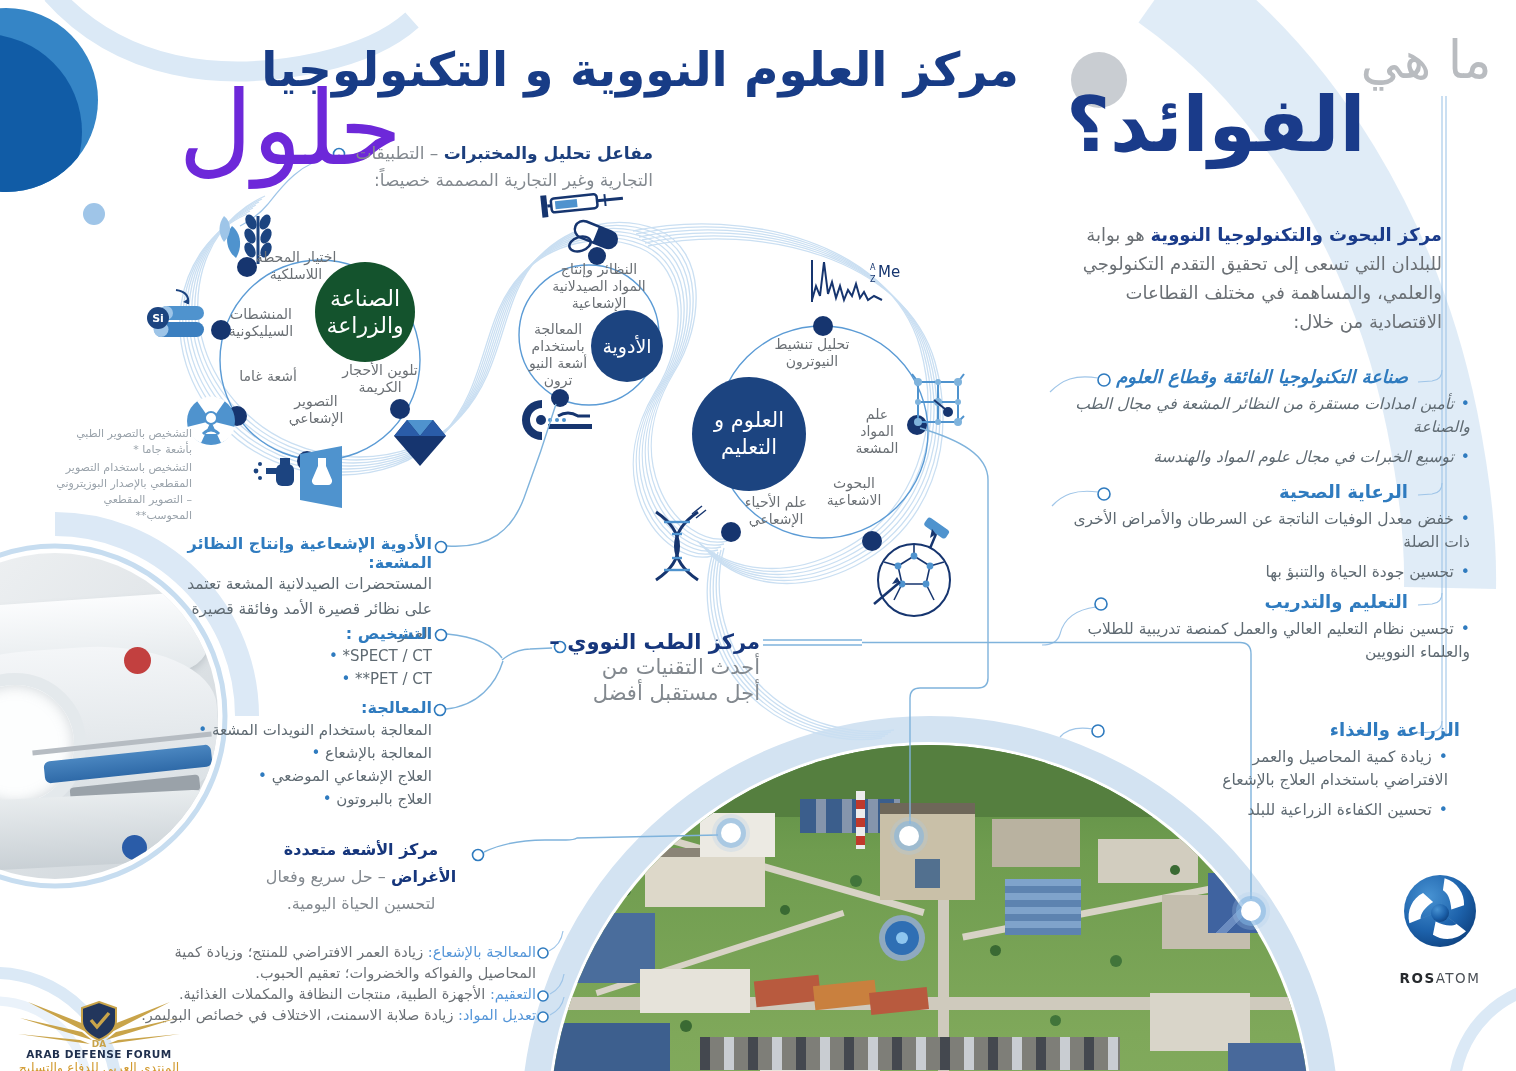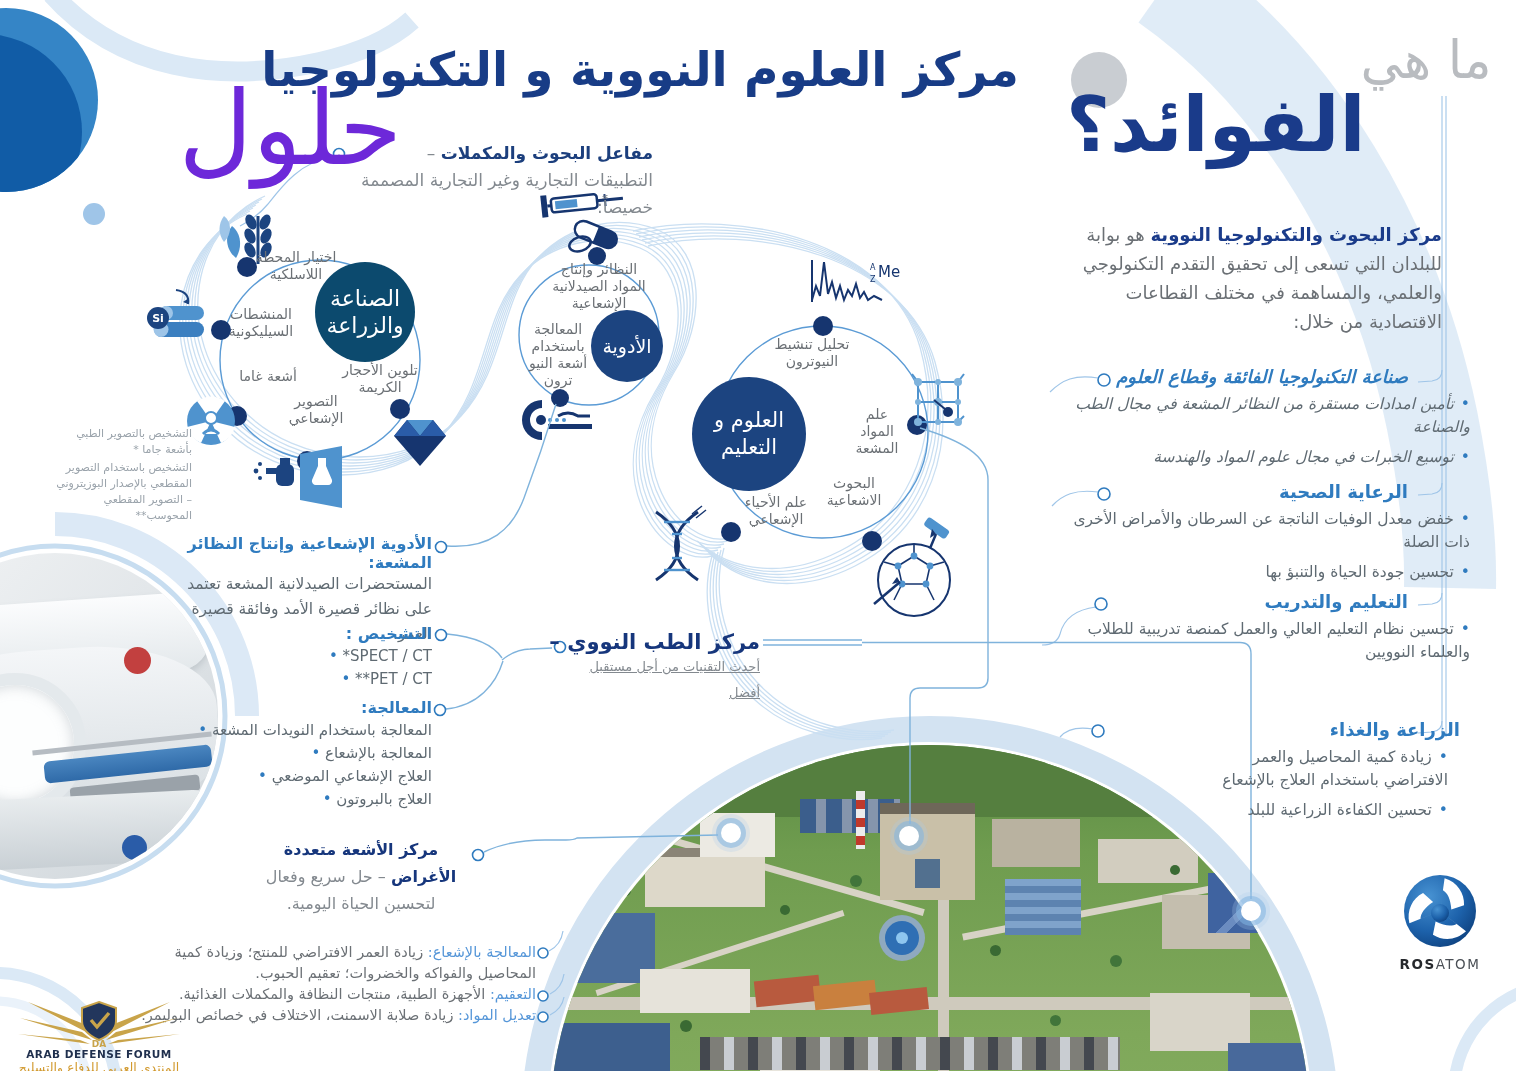--- a/index.html
+++ b/index.html
@@ -22,49 +22,49 @@
   .benefit{right:46px;width:424px;}
   .benefit h3{margin:0 0 6px 0;font-size:18px;font-weight:600;color:#2f7bbf;text-align:right;
               padding-right:0;}
   .benefit ul{list-style:none;margin:0;padding:0;}
   .benefit li{font-size:15.5px;line-height:23px;color:#5f6a72;text-align:right;margin-bottom:7px;}
   .benefit li::before{content:"•";color:#2f7bbf;margin-left:7px;}
   .benefit .head-row{text-align:right;}
   
   .disc{border-radius:50%;color:#fff;display:flex;align-items:center;justify-content:center;
         text-align:center;font-weight:500;}
-  .disc1{left:315px;top:262px;width:100px;height:100px;background:#0c4a6e;font-size:22px;line-height:27px;}
+  .disc1{left:315px;top:262px;width:100px;height:100px;background:#14532d;font-size:22px;line-height:27px;}
   .disc2{left:591px;top:310px;width:72px;height:72px;background:#1c4480;font-size:19px;}
   .disc3{left:692px;top:377px;width:114px;height:114px;background:#1c4480;font-size:21px;line-height:27px;}
   .orbit-label{font-size:14px;line-height:17px;color:#6b7075;text-align:center;}
   
   .lc-head{font-size:16px;color:#2f7bbf;font-weight:600;text-align:right;}
   .lc-body{font-size:15.5px;line-height:25px;color:#5f6a72;text-align:right;}
   .lc-list{list-style:none;margin:2px 0 0 0;padding:0;font-size:15px;line-height:23px;color:#5f6a72;text-align:right;}
   .lc-list li::after{content:" •";color:#2f7bbf;}
   .nm-title{font-size:21px;font-weight:bold;color:#16367c;text-align:right;}
-  .nm-sub{font-size:13px;line-height:26px;color:#83898f;text-align:right;text-decoration:underline;}
+  .nm-sub{font-size:21px;line-height:26px;color:#83898f;text-align:right;}
   .rc-text{font-size:16px;line-height:27px;color:#83898f;text-align:center;}
   .rc-text b{color:#16367c;}
   .footnote{font-size:11px;line-height:16px;color:#9aa3ab;text-align:right;}
   .reactor-label{font-size:17px;line-height:27px;color:#83898f;text-align:right;}
   .reactor-label b{color:#1c3f7d;}
   
   .bottom-list{left:128px;top:942px;width:408px;font-size:14.5px;line-height:21px;color:#6b7075;text-align:right;}
   .bottom-list .lbl{color:#5596d8;}
   
   .mri-photo{left:-108px;top:553px;width:326px;height:326px;border-radius:50%;overflow:hidden;
              background:linear-gradient(135deg,#f2f4f5 0%,#e3e7ea 45%,#cdd4d9 100%);}
   .dome{left:550px;top:745px;width:760px;height:760px;border-radius:50%;overflow:hidden;
         background:linear-gradient(180deg,#5a8b43 0%,#6f9c4f 14%,#7fa85a 38%,#8ab065 70%);}
   .marker{width:20px;height:20px;border-radius:50%;background:#fff;
           box-shadow:0 0 0 5px rgba(130,180,225,.55), 0 0 0 9px rgba(170,205,235,.25);}
   
   .rosatom{left:1388px;top:872px;width:104px;text-align:center;color:#3c4147;}
-  .rosatom .brand{margin-top:6px;font-size:13.5px;letter-spacing:1.5px;color:#4a4f55;}
+  .rosatom .brand{margin-top:20px;font-size:13.5px;letter-spacing:1.5px;color:#4a4f55;}
   .rosatom .brand b{color:#26292d;}
   
   .watermark{left:10px;top:998px;width:178px;text-align:center;}
   .wm1{font-size:10.5px;font-weight:bold;color:#1f2f4d;letter-spacing:.5px;}
   .wm2{font-size:12.5px;color:#d29a2f;}
 </style>
 </head>
 <body>
 
 <div class="canvas">
@@ -452,21 +452,21 @@
     <div class="head-row">
         <h3 style="margin-right:10px;"><span>الزراعة والغذاء</span></h3>
       </div>
     <ul style="width:240px;margin-right:22px;">
       <li>زيادة كمية المحاصيل والعمر الافتراضي باستخدام العلاج بالإشعاع</li>
       <li>تحسين الكفاءة الزراعية للبلد</li>
     </ul>
   </div>
 
   <div class="abs reactor-label rtl" style="left:353px;top:140px;width:300px;">
-    <b>مفاعل البحوث والمكملات</b><span> – التطبيقات التجارية وغير التجارية المصممة خصيصاً:</span>
+    <b>مفاعل تحليل والمختبرات</b><span> – التطبيقات التجارية وغير التجارية المصممة خصيصاً:</span>
   </div>
 
   <div class="abs disc disc1 pre rtl">الصناعة
 والزراعة</div>
   <div class="abs disc disc2 pre rtl">الأدوية</div>
   <div class="abs disc disc3 pre rtl">العلوم و
 التعليم</div>
 
   <div class="abs orbit-label pre rtl" style="left:252px;top:249px;width:88px;">اختيار المحطة
 اللاسلكية</div>

